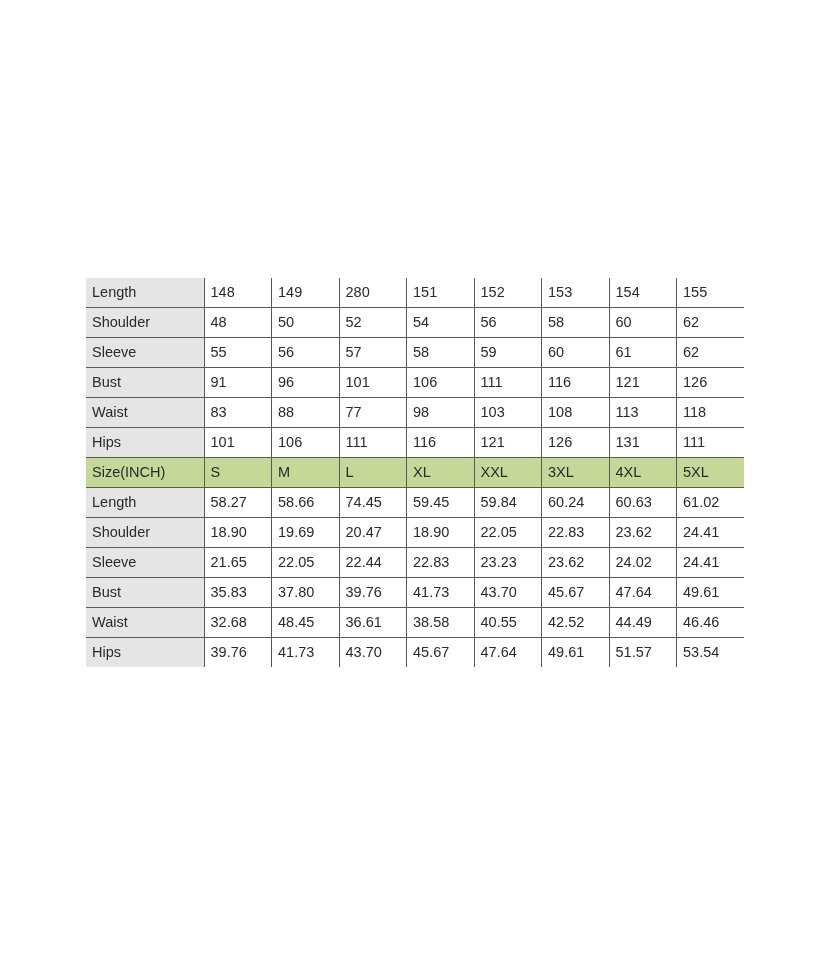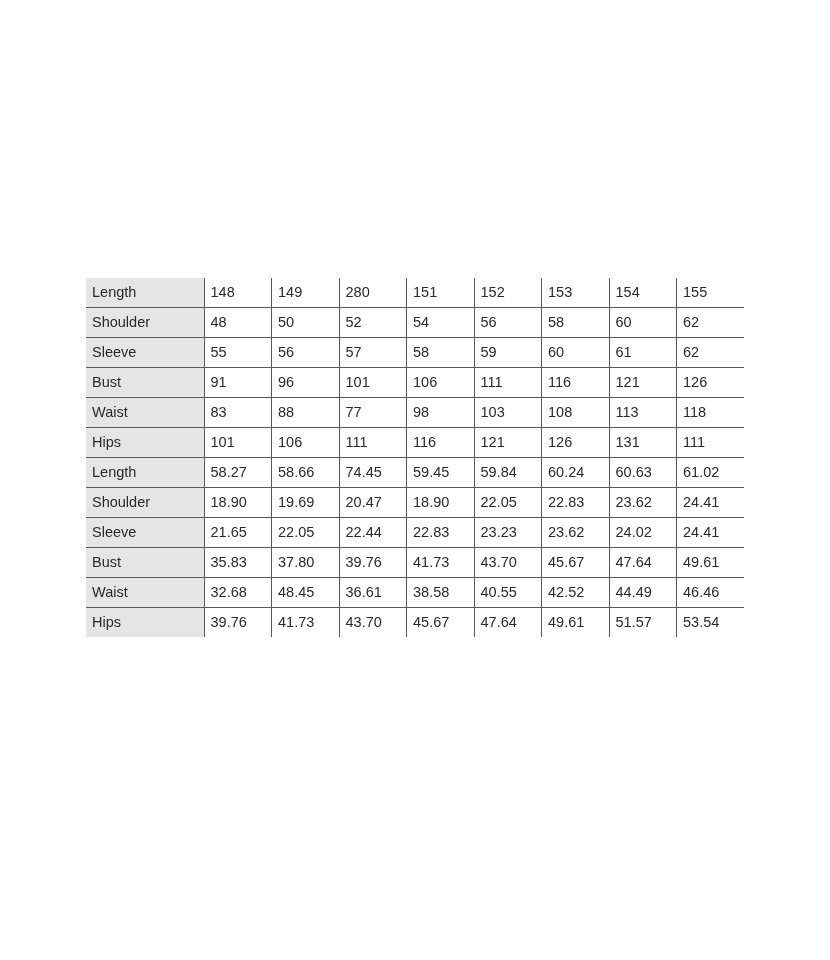--- a/index.html
+++ b/index.html
@@ -146,20 +146,31 @@
           <td class="row-label">Hips</td>
           <td>101</td>
           <td>106</td>
           <td>111</td>
           <td>116</td>
           <td>121</td>
           <td>126</td>
           <td>131</td>
           <td>111</td>
         </tr>
+        <tr class="header-row">
+          <td class="row-label">Size(INCH)</td>
+          <td>S</td>
+          <td>M</td>
+          <td>L</td>
+          <td>XL</td>
+          <td>XXL</td>
+          <td>3XL</td>
+          <td>4XL</td>
+          <td>5XL</td>
+        </tr>
         <tr>
           <td class="row-label">Length</td>
           <td>58.27</td>
           <td>58.66</td>
           <td>74.45</td>
           <td>59.45</td>
           <td>59.84</td>
           <td>60.24</td>
           <td>60.63</td>
           <td>61.02</td>

